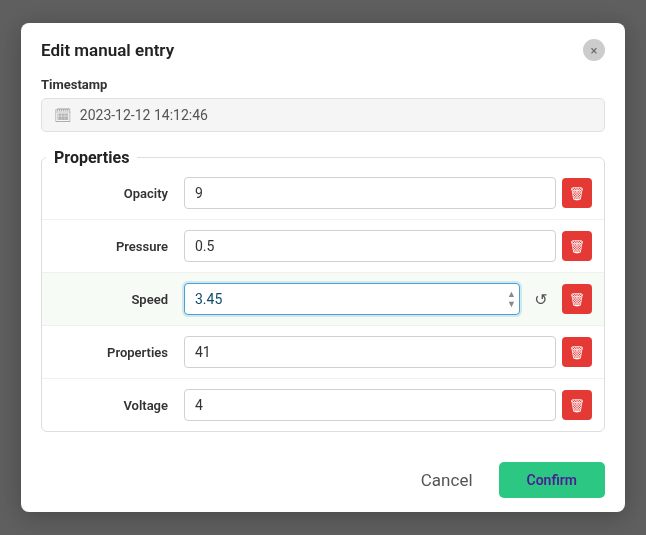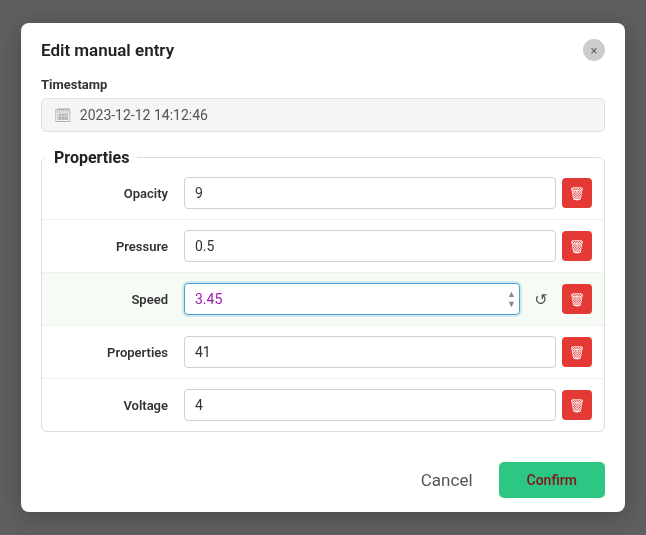--- a/index.html
+++ b/index.html
@@ -160,21 +160,21 @@
       position: relative;
       flex: 1;
     }
 
     .number-input-wrap input {
       width: 100%;
       border: 1px solid #4a9fd4;
       border-radius: 4px;
       padding: 7px 32px 7px 10px;
       font-size: 14px;
-      color: #a21caf;
+      color: #0c4a6e;
       outline: none;
       background: #fff;
       box-shadow: 0 0 0 2px rgba(74,159,212,0.2);
     }
 
     .spinner-btns {
       position: absolute;
       right: 4px;
       top: 50%;
       transform: translateY(-50%);
@@ -236,21 +236,21 @@
       background: none;
       border: none;
       cursor: pointer;
       font-size: 17px;
       color: #555;
       padding: 8px 16px;
     }
 
     .confirm-btn {
       background: #2dc784;
-      color: #7f1d1d;
+      color: #4c1d95;
       border: none;
       border-radius: 5px;
       padding: 10px 28px;
       font-size: 14px;
       font-weight: 600;
       cursor: pointer;
       text-align: center;
     }
   </style>
 </head>

